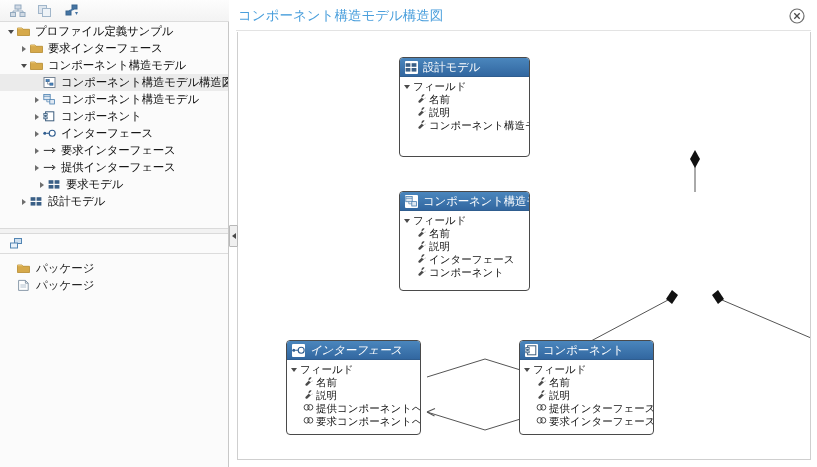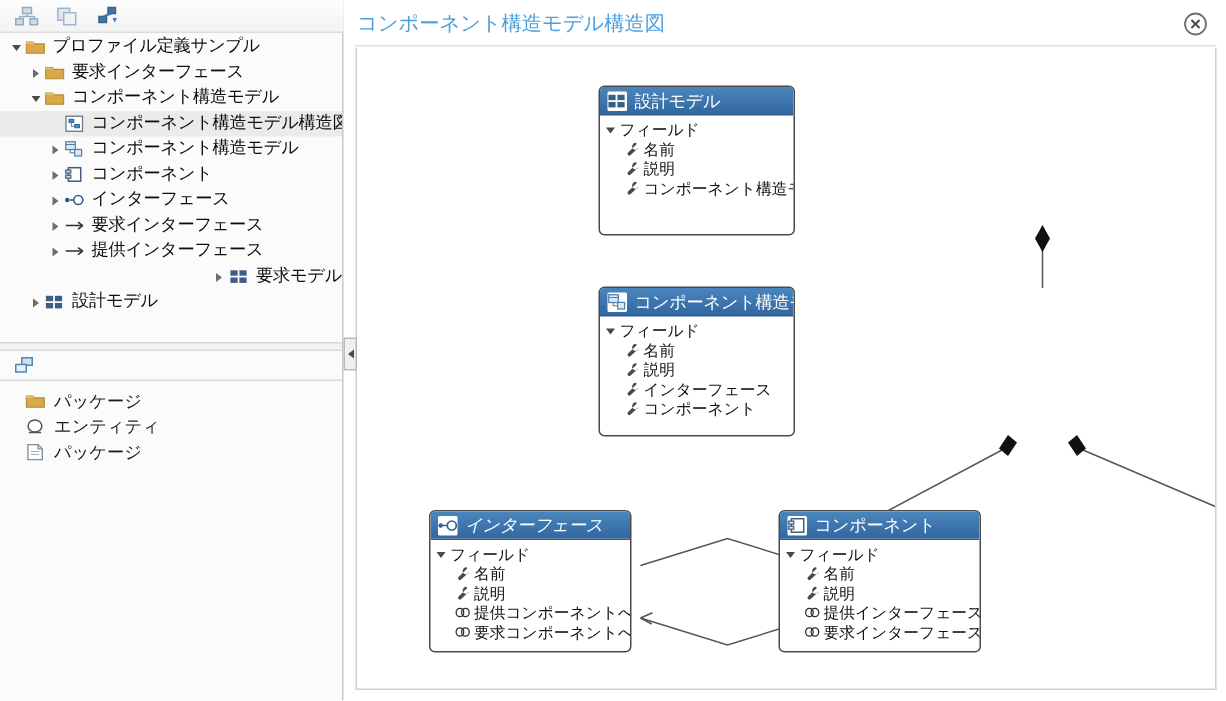--- a/index.html
+++ b/index.html
@@ -54,21 +54,21 @@
     position:absolute; left:0; top:228px; width:228px; height:6px;
     background:#f2f2f2; border-top:1px solid #dadada; border-bottom:1px solid #dadada;
   }
   .palette-head {
     position:absolute; left:0; top:234px; width:228px; height:20px;
     background:#fbfbfb; border-bottom:1px solid #dcdcdc;
     display:flex; align-items:center; padding-left:9px;
   }
   .palette-body { position:absolute; left:0; top:255px; width:228px; height:212px; background:#fbfbfb; padding-top:5px;}
   .prow {
-    height:17px; line-height:17px; display:flex; align-items:flex-start;
+    height:17px; line-height:17px; display:flex; align-items:center;
     padding-left:16px; font-size:11.5px; white-space:nowrap; cursor:default;
   }
   .prow .ticon { margin-right:5px; }
 
   
   .collapse-handle {
     position:absolute; left:229px; top:225px; width:9px; height:22px;
     background:#f0f0f0; border:1px solid #b9b9b9; border-radius:1px;
     display:flex; align-items:center; justify-content:center; cursor:pointer; z-index:5;
   }
@@ -104,21 +104,21 @@
     height:19px; background:#3b78b0;
     background:linear-gradient(#4a86bd,#3267a0);
     border-bottom:1px solid #2f5d8f;
     display:flex; align-items:center; padding-left:5px; gap:5px;
   }
   .uml-head .hlabel { color:#ffffff; font-size:11.5px; letter-spacing:-0.2px; white-space:nowrap;}
   .uml-head.italic .hlabel { font-style:italic; }
   .uml-body { padding:3px 2px 2px 3px; }
   .grp { display:flex; align-items:center; height:13px; font-size:10.5px; color:#111; }
   .grp .tri-d { margin-right:3px; margin-left:1px;}
-  .attr { display:flex; align-items:center; height:13px; padding-left:13px; font-size:10.5px; color:#111; white-space:nowrap;}
+  .attr { display:flex; height:13px; padding-left:13px; font-size:10.5px; color:#111; white-space:nowrap;}
   .attr .aico { width:11px; min-width:11px; height:11px; margin-right:2px; display:flex; align-items:center; justify-content:center;}
 
   
   .conn { position:absolute; left:0; top:0; width:574px; height:428px; z-index:1; pointer-events:none;}
 </style>
 </head>
 <body>
 
 <div id="app">
 
@@ -255,21 +255,21 @@
             <span class="tri-r"></span>
           </span>
           <span class="ticon">
             <svg width="13" height="13" viewBox="0 0 13 13">
               <line x1="0.8" y1="6.4" x2="11" y2="6.4" stroke="#2c2c2c" stroke-width="1"></line>
               <path d="M12.2 6.4 l-3.2 -2.3 M12.2 6.4 l-3.2 2.3" stroke="#2c2c2c" stroke-width="1" fill="none"></path>
             </svg>
           </span>
           <span class="tlabel">提供インターフェース</span>
         </div>
-        <div class="trow" style="padding-left: 18px; justify-content: flex-end;">
+        <div class="trow" style="padding-left: 36px;">
           <span class="twist">
             <span class="tri-r"></span>
           </span>
           <span class="ticon">
             <svg width="13" height="13" viewBox="0 0 13 13">
               <rect x="0.6" y="2.2" width="4.8" height="3.6" fill="#3a5f86"></rect>
               <rect x="6.6" y="2.2" width="4.8" height="3.6" fill="#3a5f86"></rect>
               <rect x="0.6" y="7" width="4.8" height="3.6" fill="#3a5f86"></rect>
               <rect x="6.6" y="7" width="4.8" height="3.6" fill="#3a5f86"></rect>
             </svg>
@@ -305,29 +305,20 @@
 
     <div class="palette-body">
         <div class="prow">
           <span class="ticon">
             <svg width="13" height="13" viewBox="0 0 13 13">
               <path d="M0.5 3 L5 3 L6 4.3 L12.5 4.3 L12.5 10.5 L0.5 10.5 Z" fill="#d6a94a" stroke="#b58a2e" stroke-width=".8"></path>
               <path d="M0.5 3 L5 3 L6 4.3 L0.5 4.3 Z" fill="#e3bd68"></path>
             </svg>
           </span>
           <span>パッケージ</span>
-        </div>
-        <div class="prow">
-          <span class="ticon">
-            <svg width="13" height="13" viewBox="0 0 13 13">
-              <ellipse cx="6.3" cy="6" rx="4.6" ry="4" fill="#ffffff" stroke="#555" stroke-width="1"></ellipse>
-              <line x1="2.2" y1="10.4" x2="10.4" y2="10.4" stroke="#555" stroke-width="1"></line>
-            </svg>
-          </span>
-          <span>エンティティ</span>
         </div>
         <div class="prow">
           <span class="ticon">
             <svg width="13" height="13" viewBox="0 0 13 13">
               <path d="M1.6 1.4 L8.4 1.4 L11.2 4.2 L11.2 11.4 L1.6 11.4 Z" fill="#ffffff" stroke="#7d8fa0" stroke-width=".9"></path>
               <path d="M8.4 1.4 L8.4 4.2 L11.2 4.2" fill="none" stroke="#7d8fa0" stroke-width=".9"></path>
               <path d="M3.4 6 L9.2 6 M3.4 8 L9.2 8" stroke="#9fb0c0" stroke-width=".8"></path>
             </svg>
           </span>
           <span>パッケージ</span>

